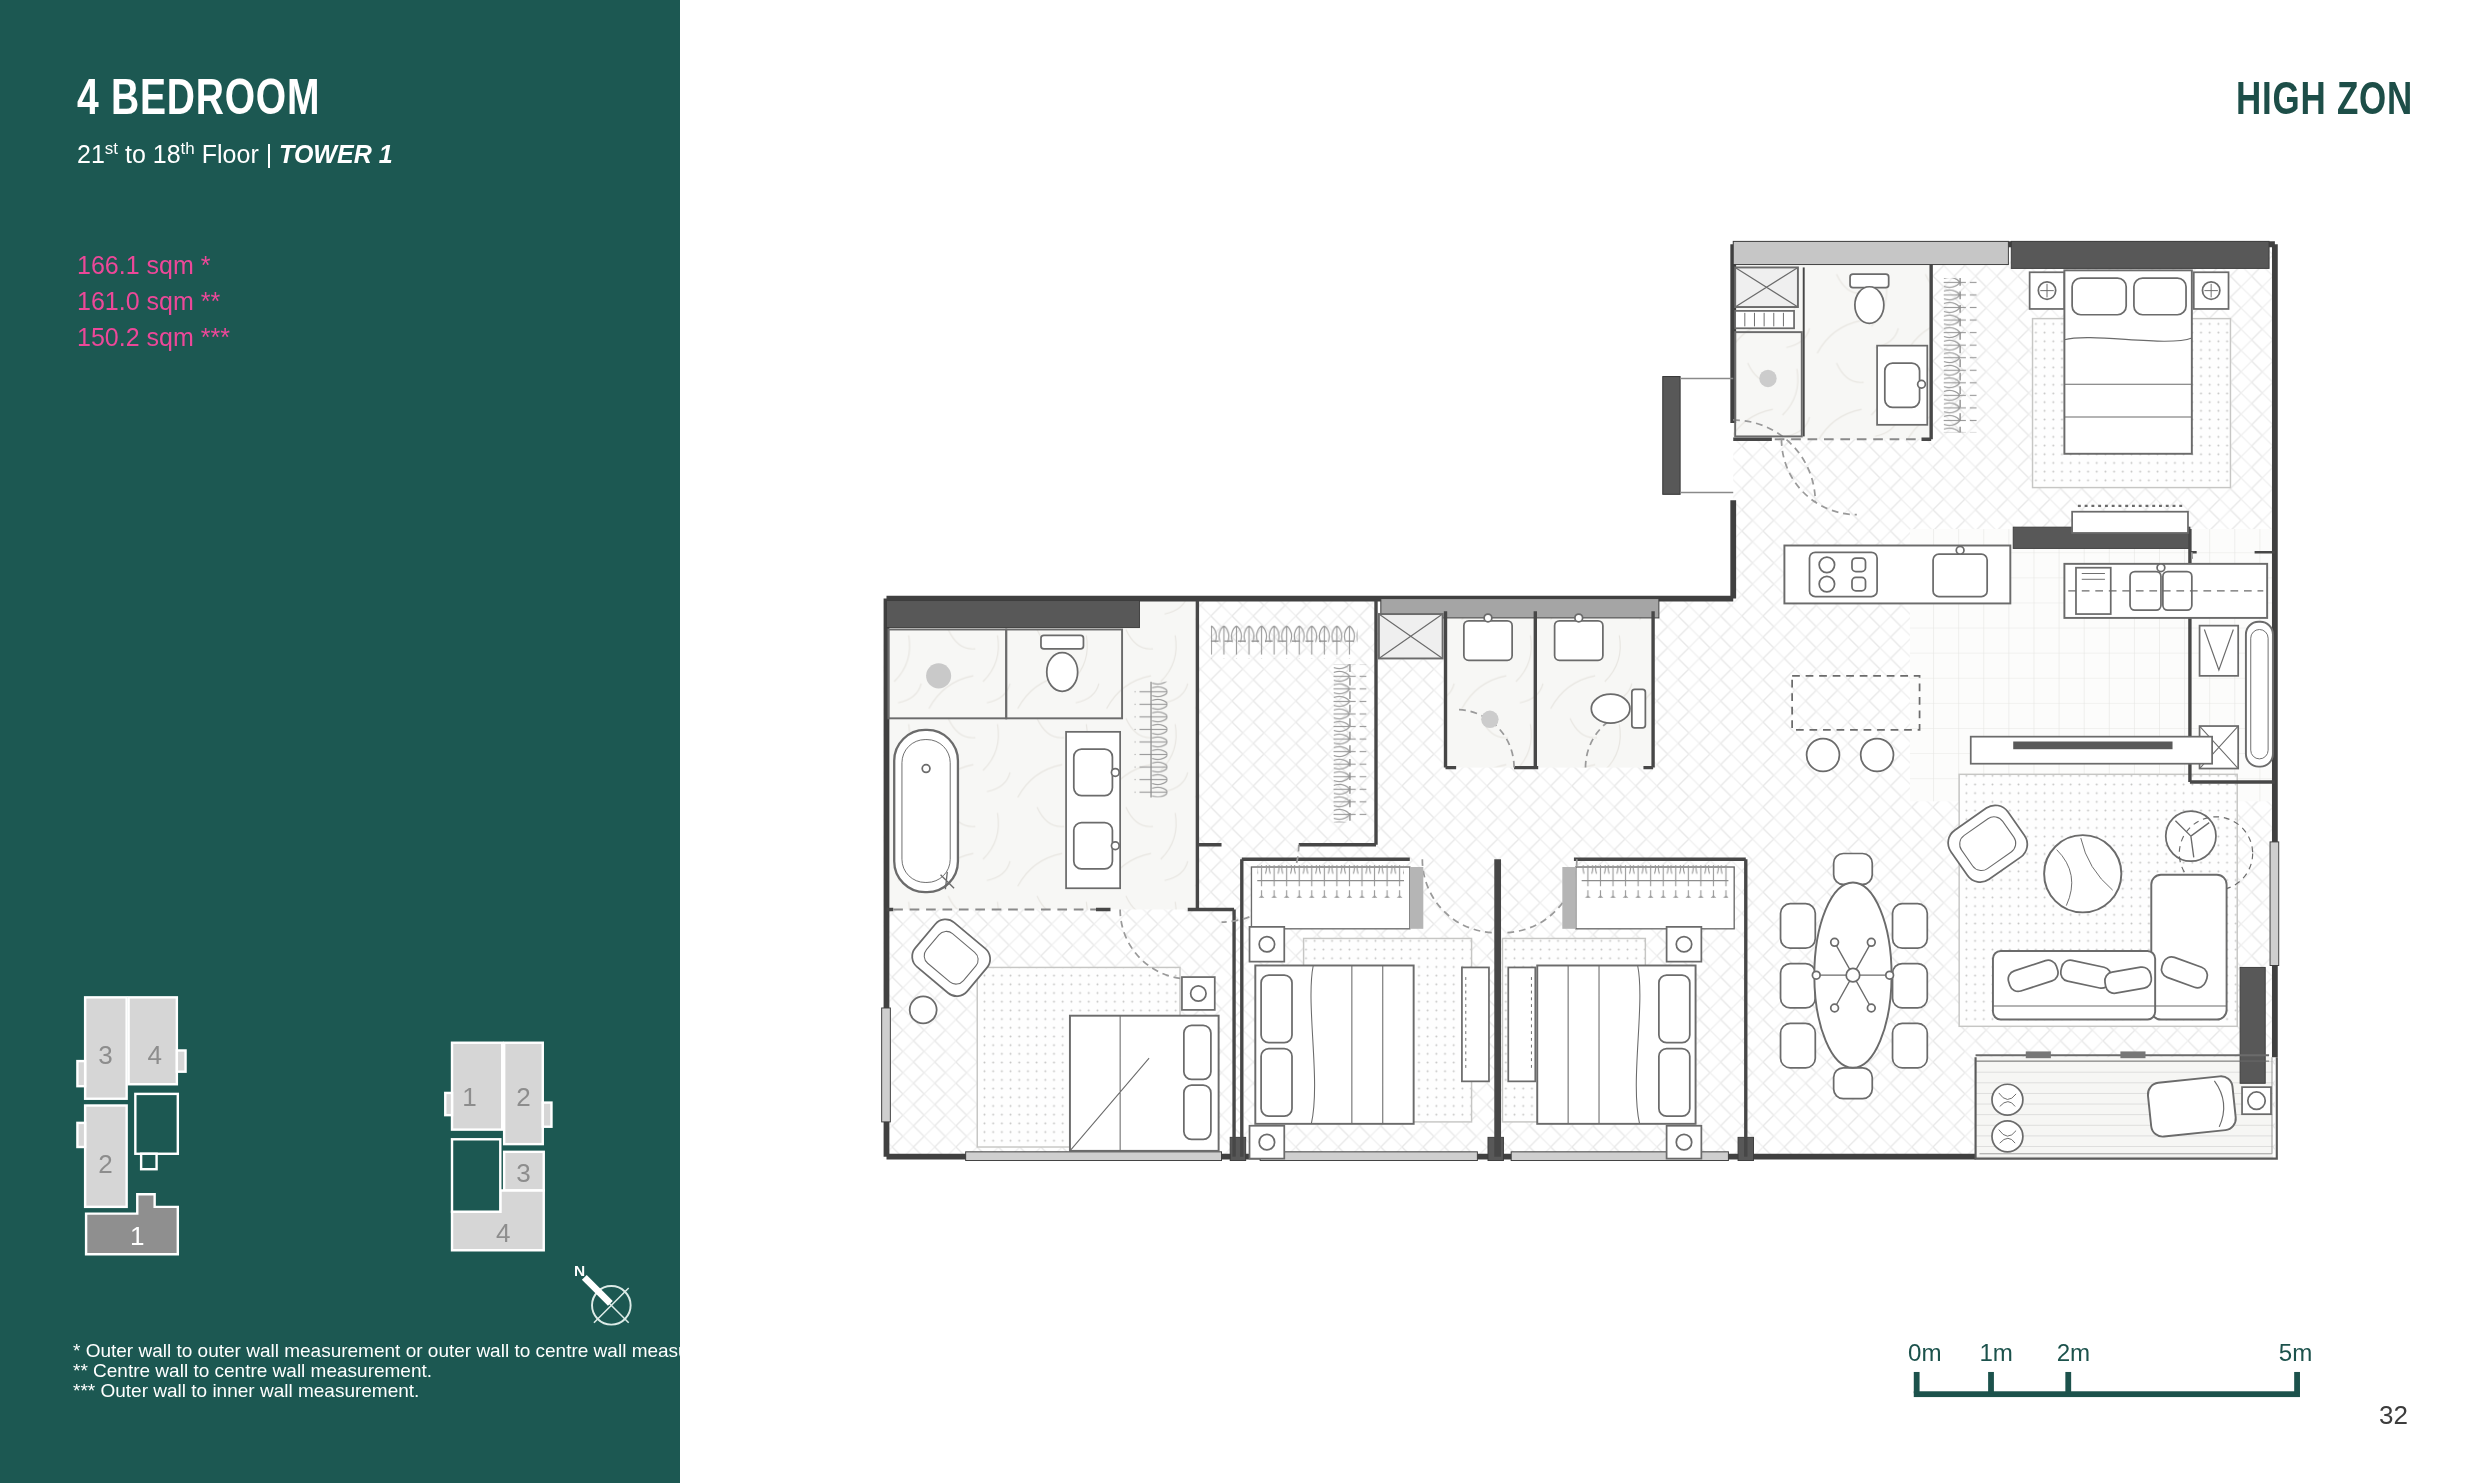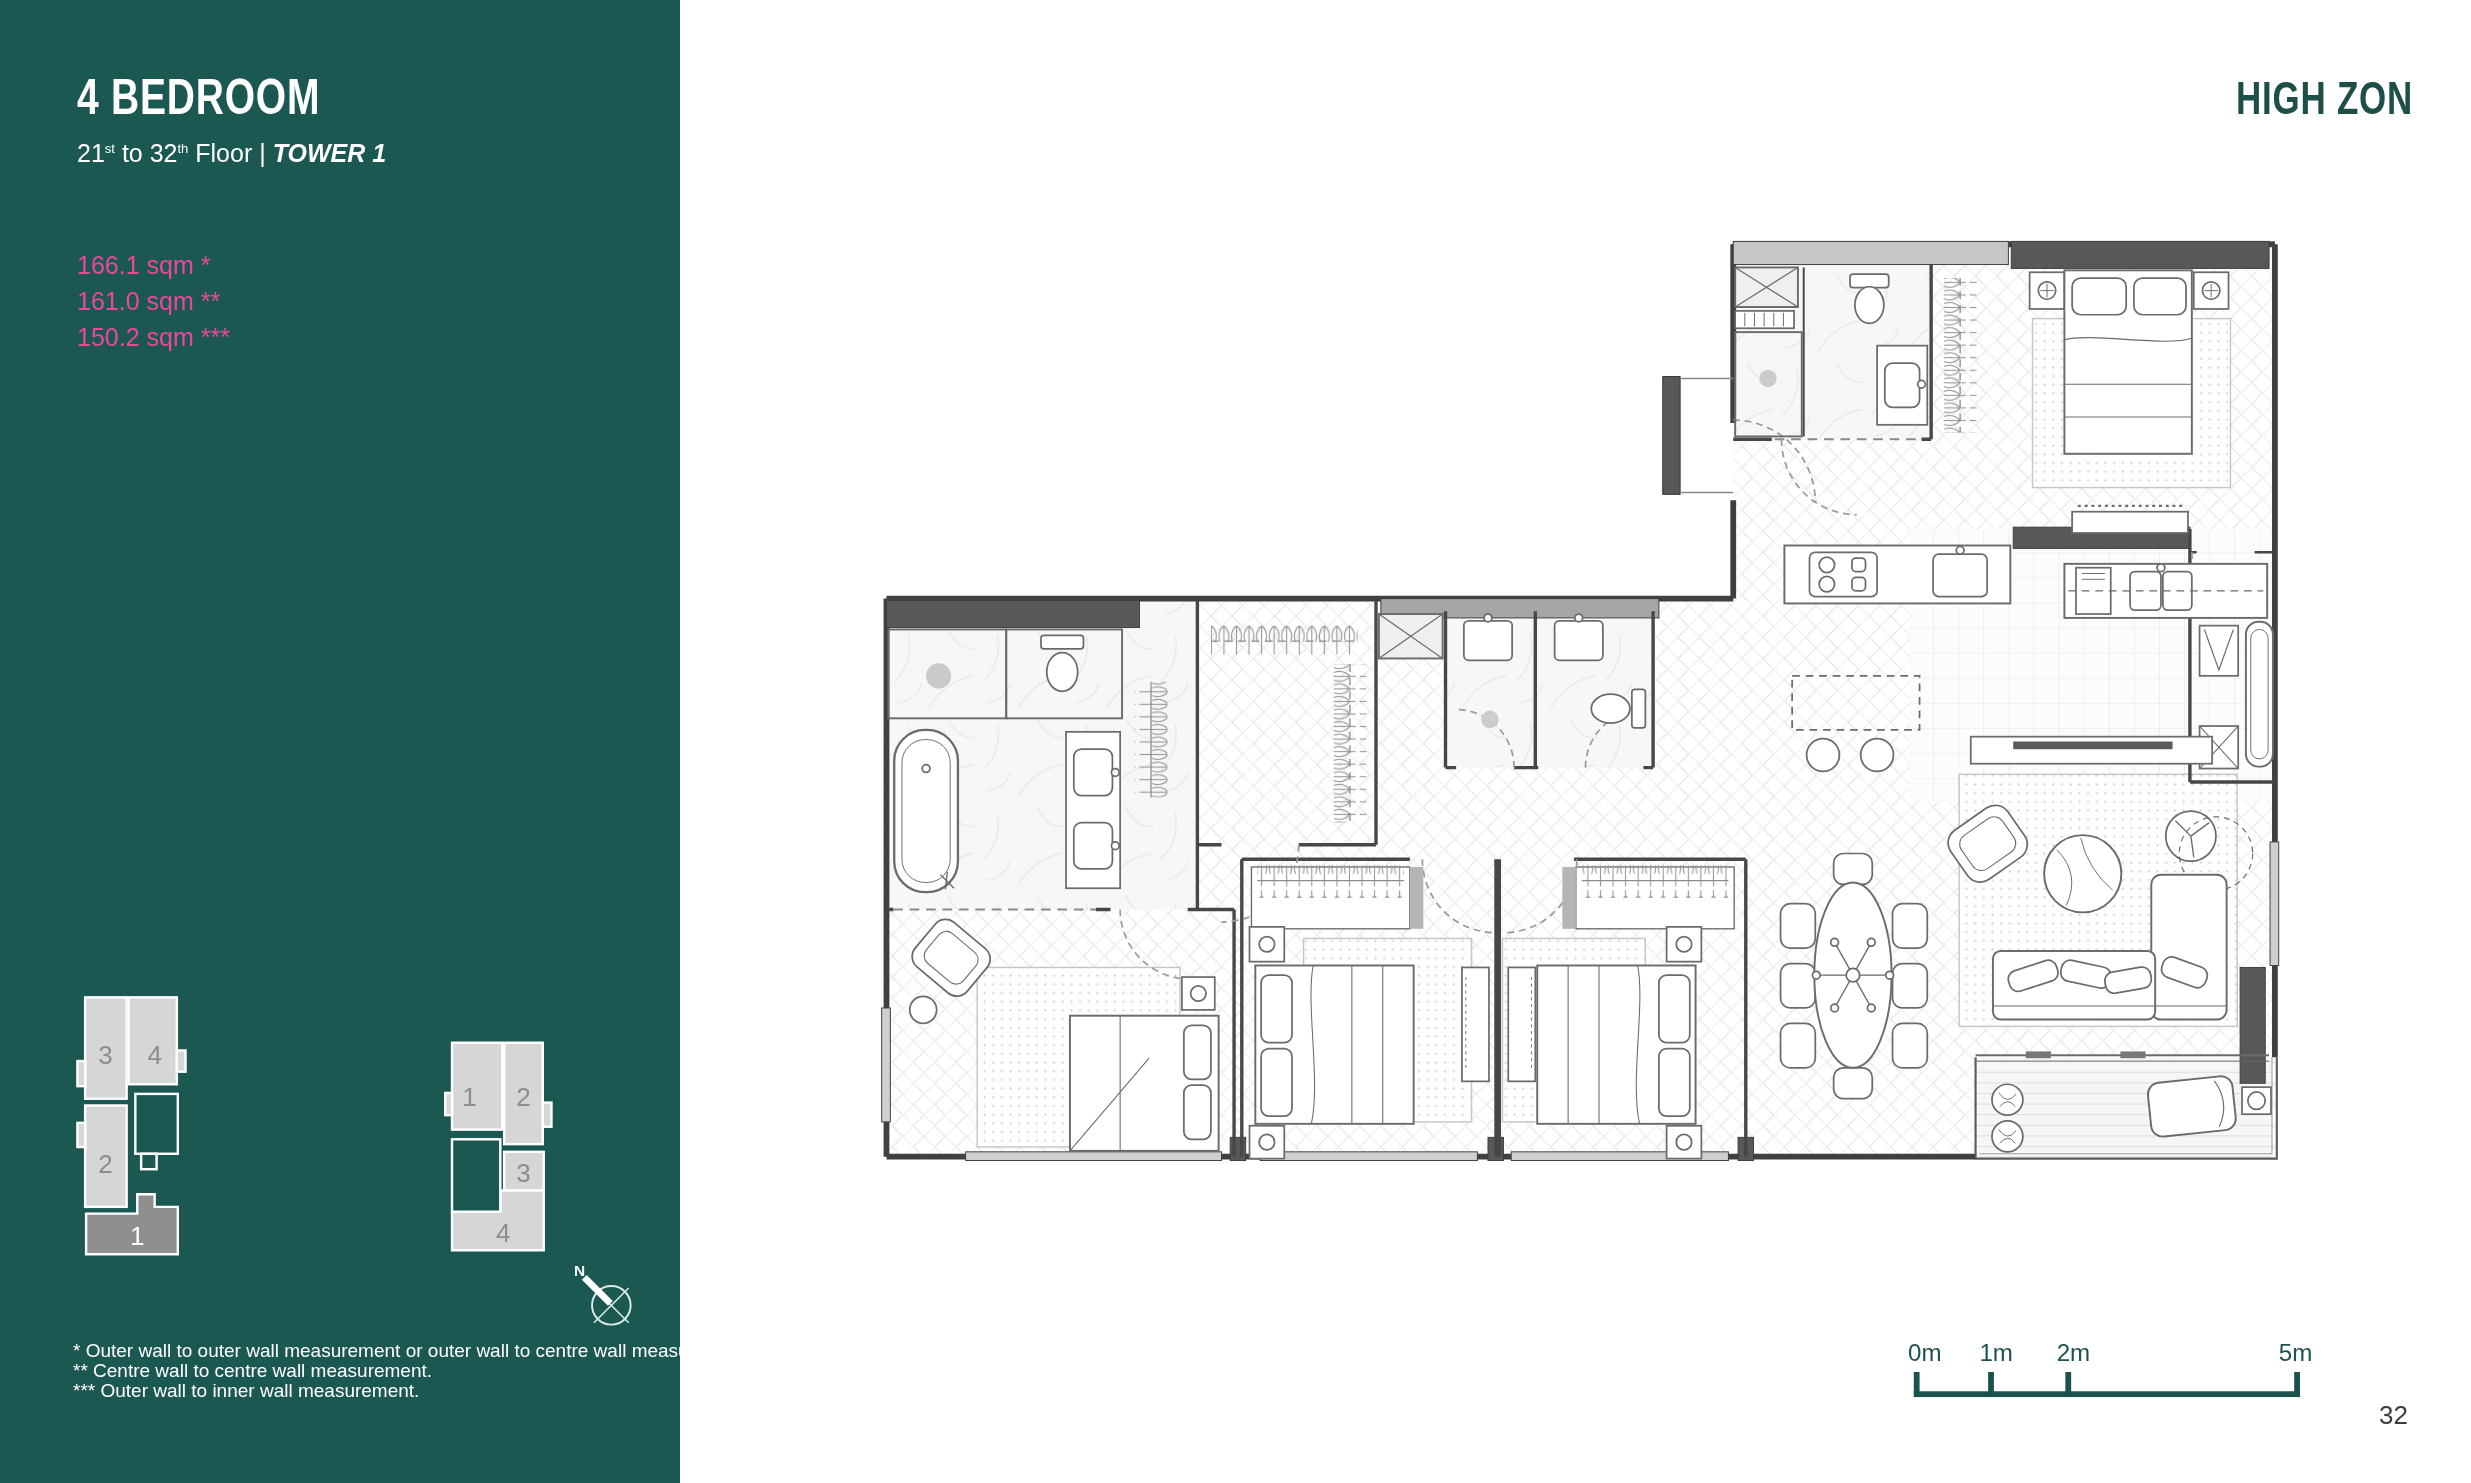--- a/index.html
+++ b/index.html
@@ -3,38 +3,38 @@
 <meta charset="utf-8">
 <style>
   html,body{margin:0;padding:0;background:#ffffff;}
   .page{position:relative;width:2414px;height:1483px;background:#fff;
         font-family:"Liberation Sans",sans-serif;overflow:hidden;}
   .panel{position:absolute;left:0;top:0;width:680px;height:1483px;background:#1C5852;}
   .title{position:absolute;left:77px;top:68px;color:#fff;font-size:50px;font-weight:700;
          letter-spacing:1px;transform:scaleX(.78);transform-origin:left top;white-space:nowrap;}
   .subtitle{position:absolute;left:77px;top:139px;color:#fff;font-size:25px;white-space:pre;}
   .subtitle .bold{font-weight:700;font-style:italic;}
-  .subtitle sup{font-size:13px;margin-top:24px;}
+  .subtitle sup{font-size:17px;margin-top:24px;}
   .areas{position:absolute;left:77px;top:247px;color:#ec4899;font-size:25px;line-height:36px;}
   .footnotes{position:absolute;left:73px;top:1341px;color:#fff;font-size:19px;line-height:20px;}
   .zone{position:absolute;left:2236px;top:71px;color:#1D4E48;font-size:46px;font-weight:700;
         transform:scaleX(.76);transform-origin:left top;letter-spacing:1px;white-space:nowrap;}
   .pagenum{position:absolute;left:2379px;top:1400px;color:#3c3c3c;font-size:26px;}
   svg.gfx{position:absolute;left:0;top:0;pointer-events:none;}
 </style>
 </head>
 <body>
 
 <div class="page">
 
   <div class="panel"></div>
 
   <div class="title">4 BEDROOM</div>
 
-  <div class="subtitle"><span>21</span><sup>st</sup><span> to 32</span><sup>th</sup><span> Floor | </span><span class="bold">TOWER 1</span></div>
+  <div class="subtitle"><span>21</span><sup>st</sup><span> to 18</span><sup>th</sup><span> Floor | </span><span class="bold">TOWER 1</span></div>
 
   <div class="areas">
     <div>166.1 sqm *</div>
     <div>161.0 sqm **</div>
     <div>150.2 sqm ***</div>
   </div>
 
   <div class="footnotes">
     <div>* Outer wall to outer wall measurement or  outer wall to centre wall measurement.</div>
     <div>** Centre wall to centre wall measurement.</div>

